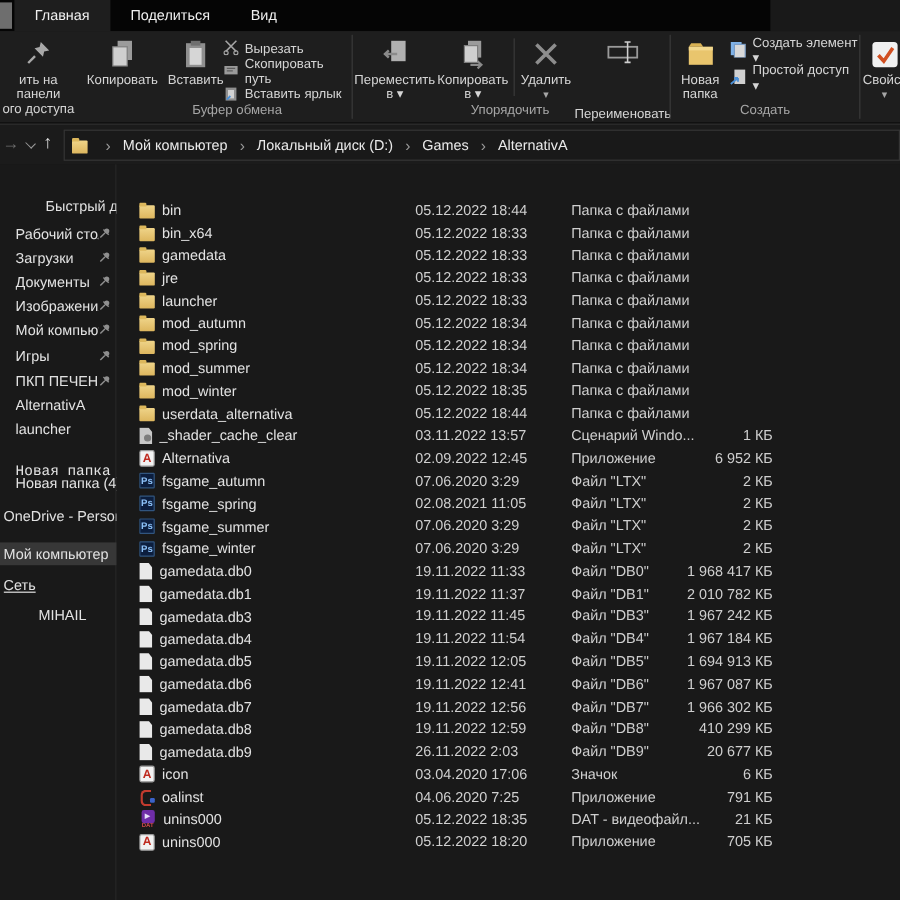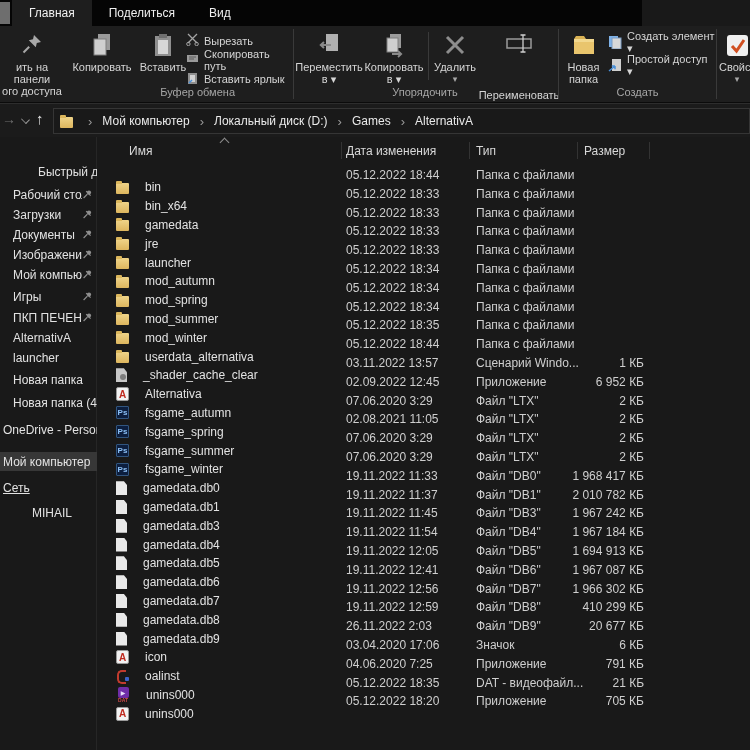--- a/index.html
+++ b/index.html
@@ -55,21 +55,21 @@
   .side-item .pin{flex:none;width:11px;height:11px;margin-right:4px;}
 
   .filearea{position:absolute;left:98px;top:0;width:652px;height:613px;}
   .lhead{position:absolute;left:0;top:0;width:652px;height:27px;color:#d8d8d8;font-size:12px;}
   .hcell{position:absolute;top:7px;cursor:default;}
   .hdiv{position:absolute;top:5px;width:1px;height:17px;background:#333;}
   .sort-caret{position:absolute;left:123px;top:2px;width:7px;height:7px;
       border-left:1.5px solid #8d8d8d;border-top:1.5px solid #8d8d8d;transform:rotate(45deg);}
   .rows{position:absolute;left:0;top:29px;width:652px;}
   .row{position:relative;height:18.8px;}
-  .c-name{position:absolute;left:18px;top:12px;height:100%;display:flex;align-items:center;gap:16px;
+  .c-name{position:absolute;left:18px;top:0;height:100%;display:flex;align-items:center;gap:6px;
           color:#e2e2e2;font-size:12px;width:222px;overflow:hidden;white-space:nowrap;}
   .c-date{position:absolute;left:248px;top:0;line-height:18.8px;color:#cfcfcf;font-size:12px;}
   .c-type{position:absolute;left:378px;top:0;line-height:18.8px;color:#cfcfcf;font-size:12px;}
   .c-size{position:absolute;left:462px;top:0;width:84px;text-align:right;line-height:18.8px;
           color:#cfcfcf;font-size:12px;}
 
   
   .fi{flex:none;position:relative;display:flex;align-items:center;justify-content:center;}
   .fi-folder{width:13px;height:11px;background:linear-gradient(#efd489,#ddb65e);
              border-radius:1px;margin-top:2px;}
@@ -356,21 +356,21 @@
           </svg></span>
   </div>
       <div class="side-item child" style="top: 191px;">
     <span class="sl">AlternativA</span>
 
   </div>
       <div class="side-item child" style="top: 211px;">
     <span class="sl">launcher</span>
 
   </div>
-      <div class="side-item child" style="top: 233px;">
+      <div class="side-item child" style="top: 246px; font-family: Liberation Mono, monospace;">
     <span class="sl">Новая папка</span>
 
   </div>
       <div class="side-item child" style="top: 256px;">
     <span class="sl">Новая папка (4)</span>
 
   </div>
       <div class="side-item root" style="top: 283px;">
     <span class="sl">OneDrive - Personal</span>
 
@@ -383,31 +383,20 @@
     <span class="sl">Сеть</span>
 
   </div>
       <div class="side-item deep" style="top: 366px;">
     <span class="sl">MIHAIL</span>
 
   </div>
     </div>
 
   <div class="filearea">
-    <div class="lhead">
-      <span class="sort-caret"></span>
-      <span class="hcell" style="left:31px;">Имя</span>
-      <span class="hcell" style="left:248px;">Дата изменения</span>
-      <span class="hcell" style="left:378px;">Тип</span>
-      <span class="hcell" style="left:486px;">Размер</span>
-      <span class="hdiv" style="left:243px;"></span>
-      <span class="hdiv" style="left:371px;"></span>
-      <span class="hdiv" style="left:479px;"></span>
-      <span class="hdiv" style="left:551px;"></span>
-    </div>
     <div class="rows">
         <div class="row">
     <div class="c-name">
       <span class="fi fi-folder"></span>
       <span>bin</span>
     </div>
     <div class="c-date">05.12.2022 18:44</div>
     <div class="c-type">Папка с файлами</div>
     <div class="c-size"></div>
   </div>

